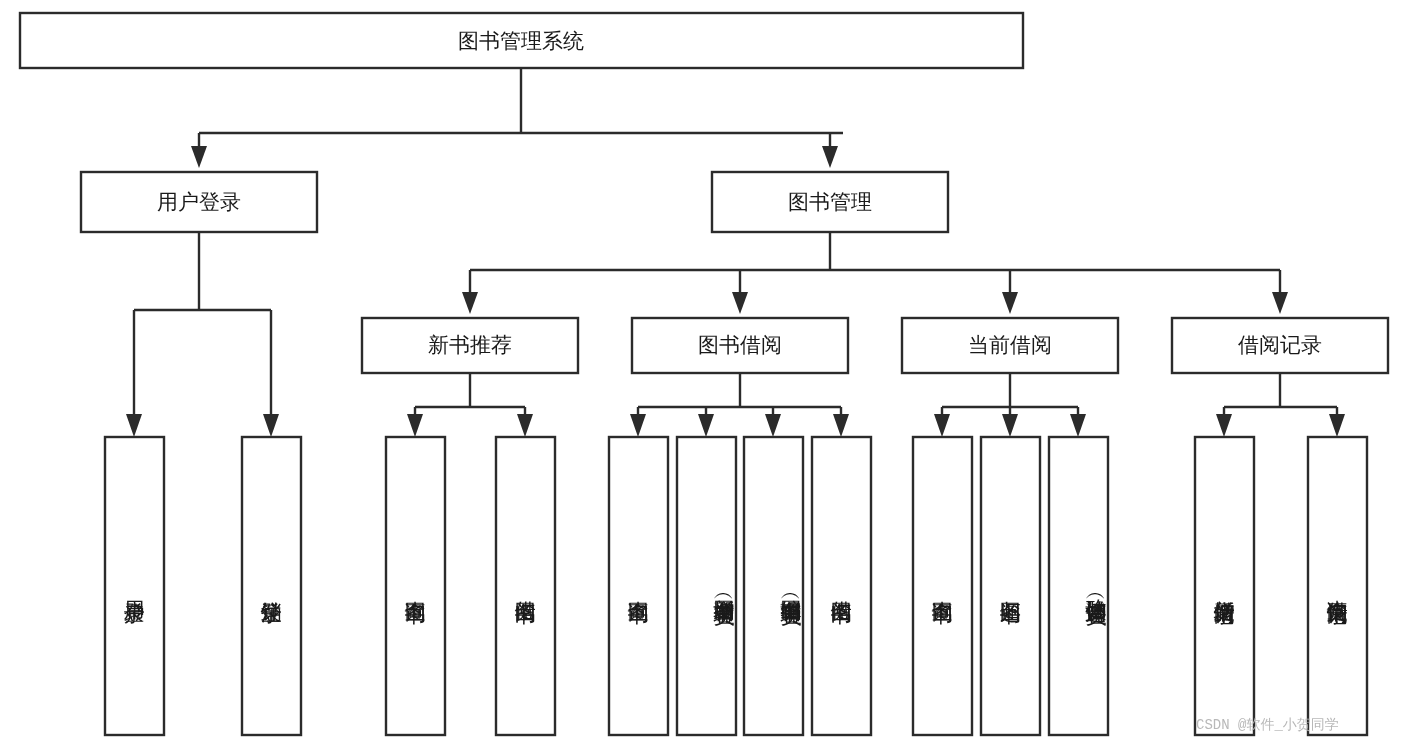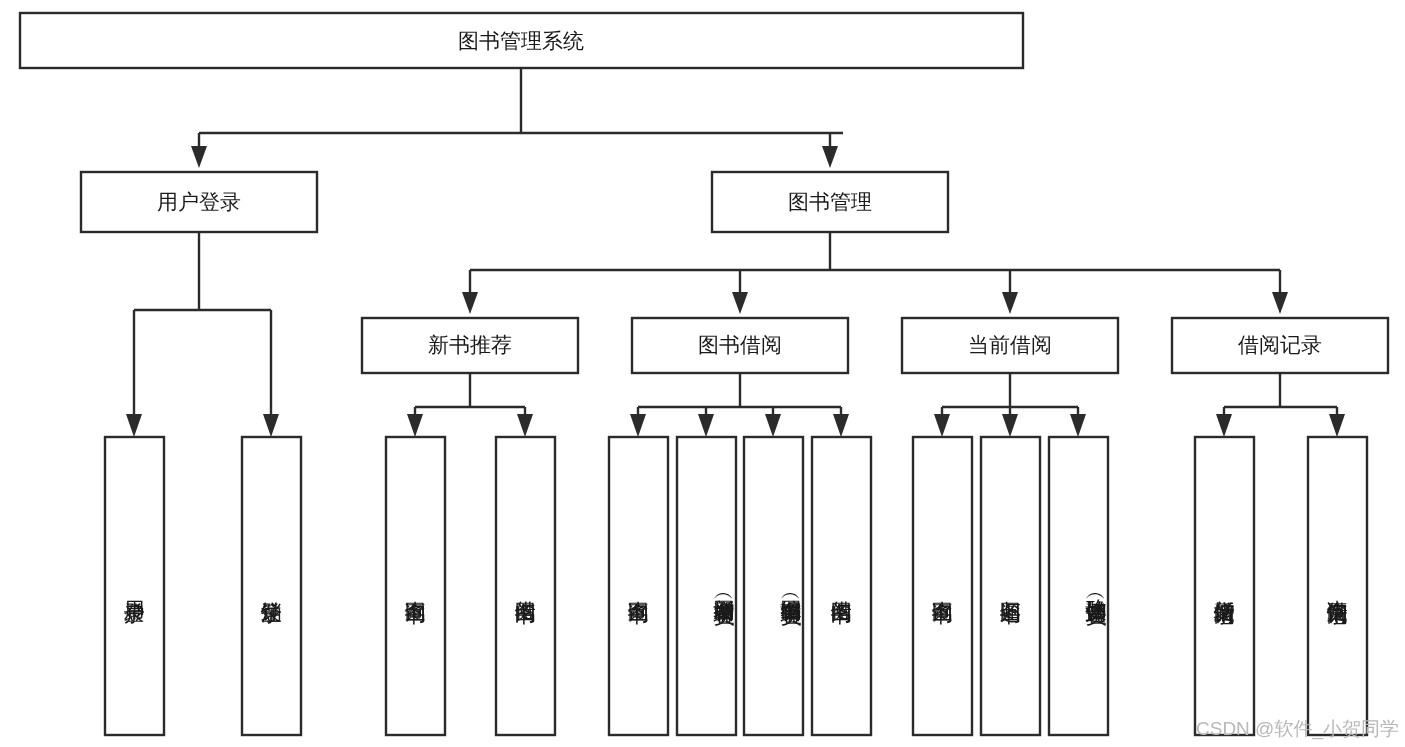--- a/index.html
+++ b/index.html
@@ -57,22 +57,22 @@
     line-height: 1.12;
     color: #1a1a1a;
     writing-mode: vertical-rl;
     text-orientation: upright;
     letter-spacing: 1px;
     white-space: nowrap;
     pointer-events: auto;
   }
   .watermark {
     position: absolute;
-    font-family: Liberation Sans, sans-serif;
-    font-size: 19px;
+    font-family: Liberation Mono, monospace;
+    font-size: 14px;
     color: #b8b8b8;
     white-space: nowrap;
     user-select: none;
   }
 </style>
 </head>
 <body>
 
 <div id="diagram-root">
 

